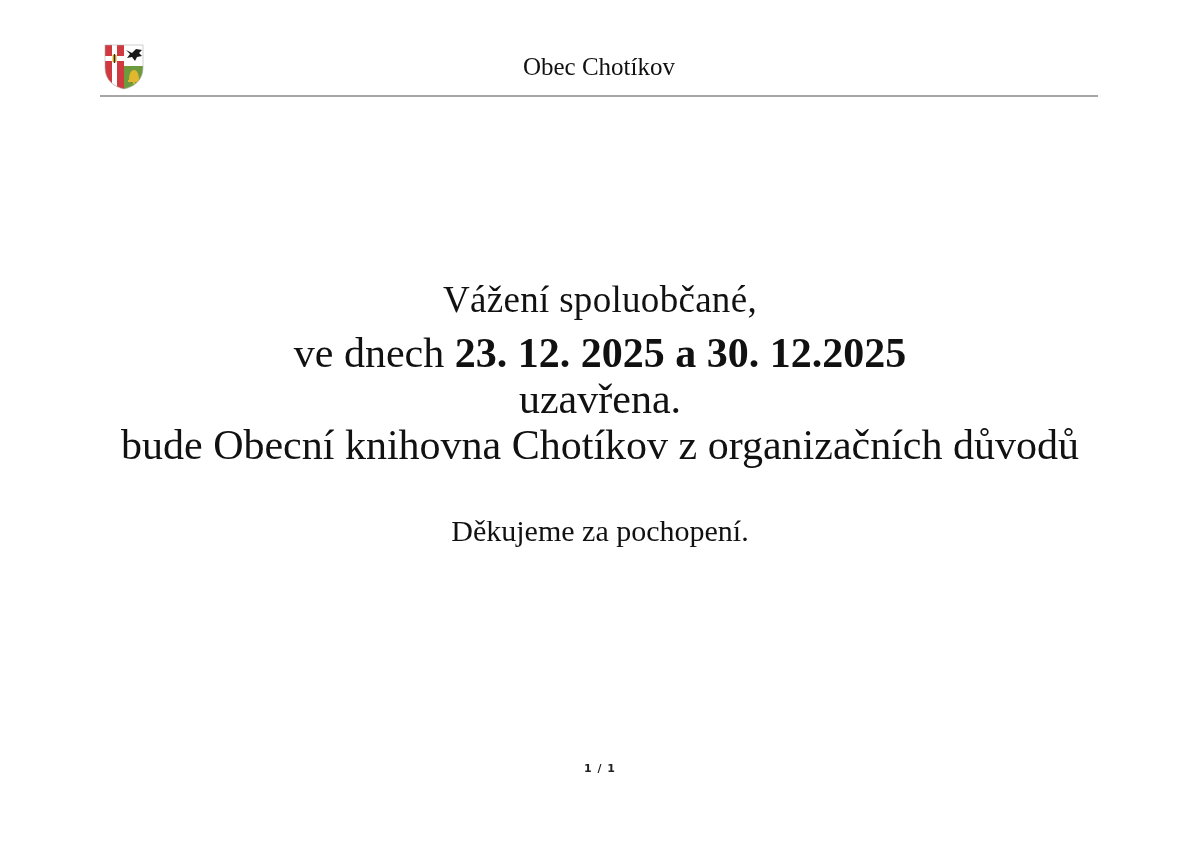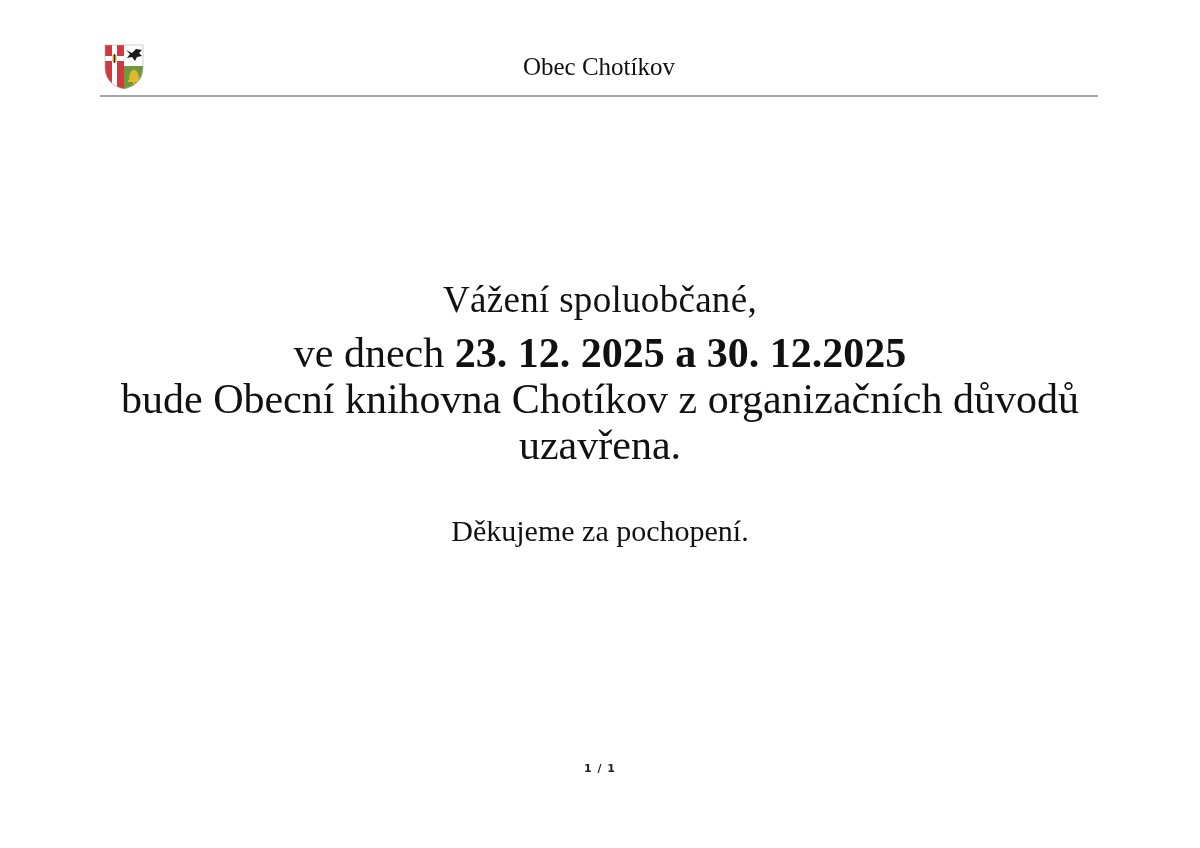--- a/index.html
+++ b/index.html
@@ -124,19 +124,19 @@
   <div class="header-title">Obec Chotíkov</div>
 </div>
 <div class="header-rule"></div>
 
 <div class="content greeting">Vážení spoluobčané,</div>
 
 <div class="content main-msg">
   <div>
     <span>ve dnech </span><span class="bold">23. 12. 2025 a 30. 12.2025</span>
   </div>
+  <div>uzavřena.</div>
   <div>bude Obecní knihovna Chotíkov z organizačních důvodů</div>
-  <div>uzavřena.</div>
 </div>
 
 <div class="content thanks">Děkujeme za pochopení.</div>
 
 <div class="page-number">1 / 1</div>
 
 </body></html>

